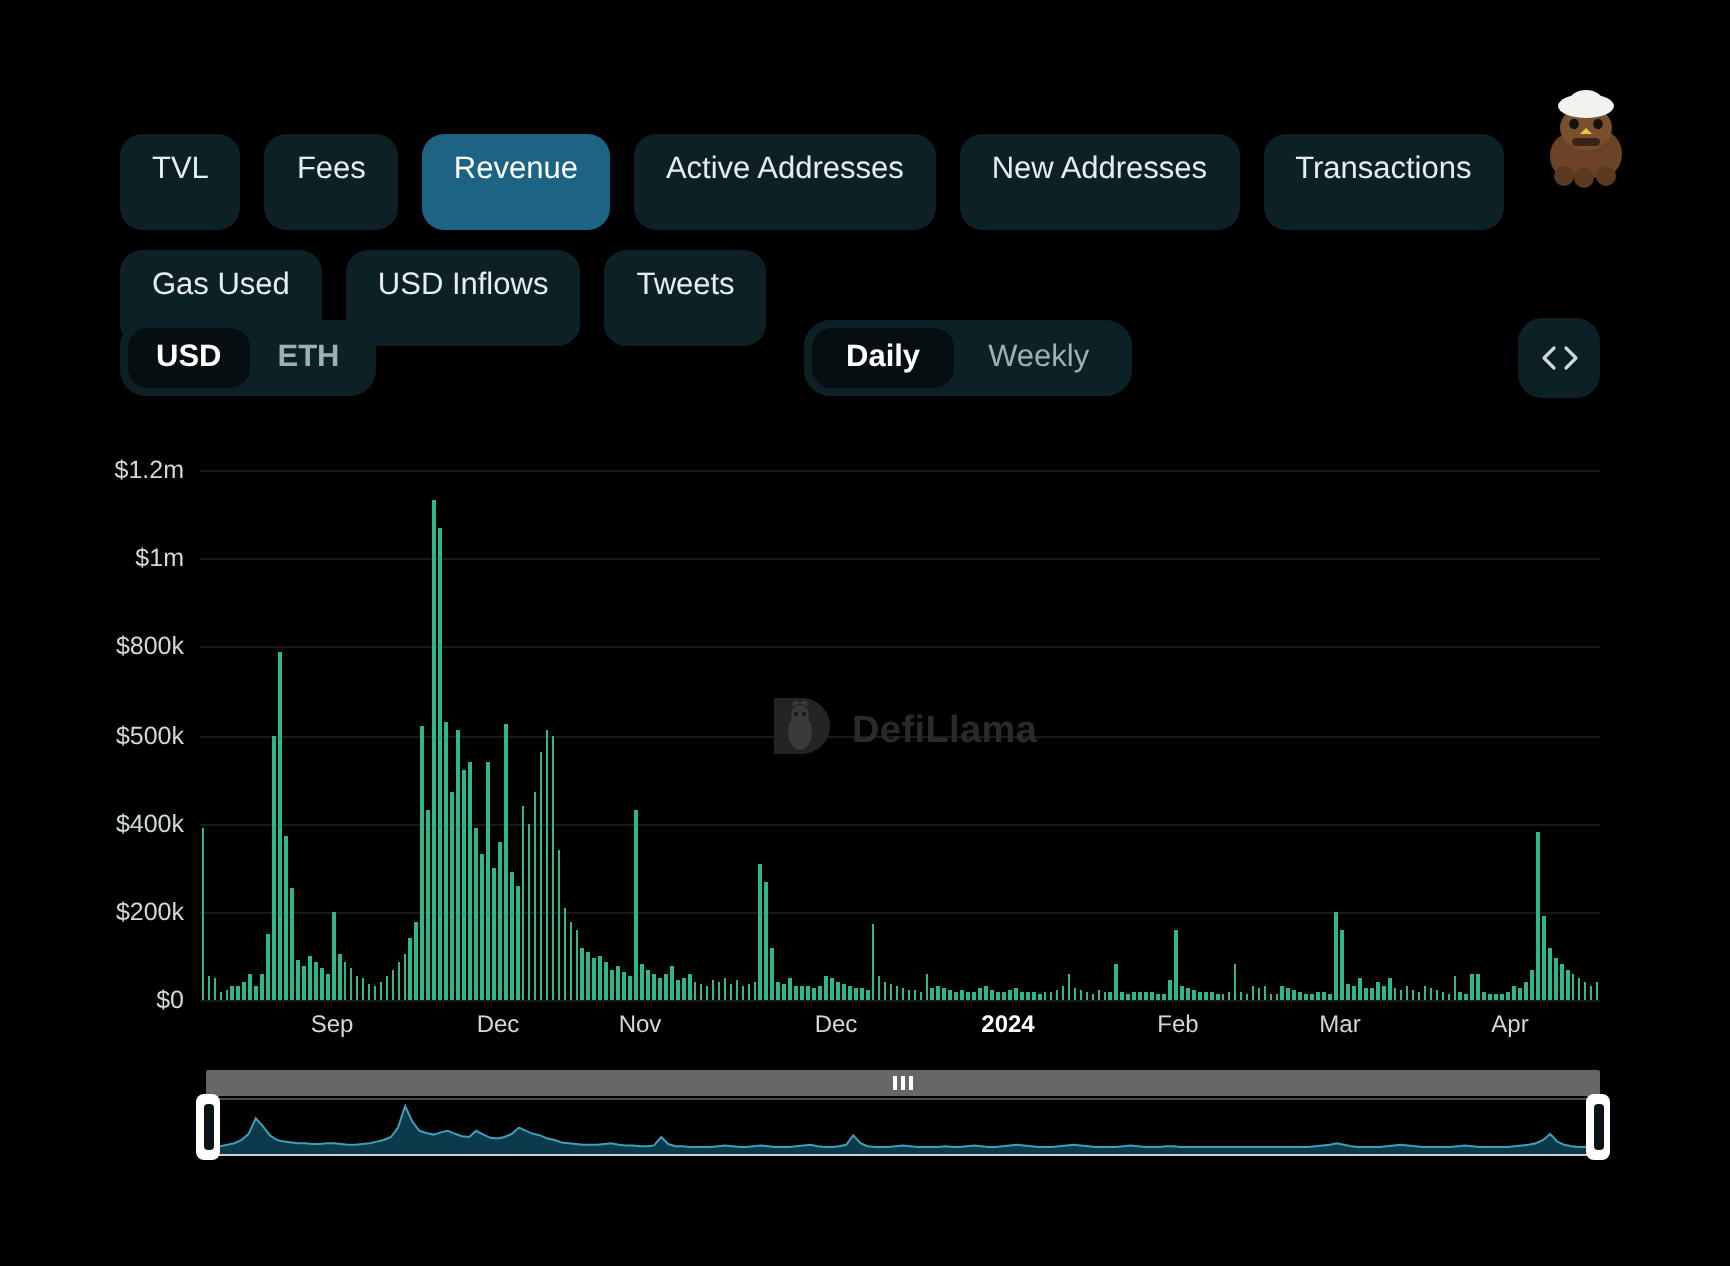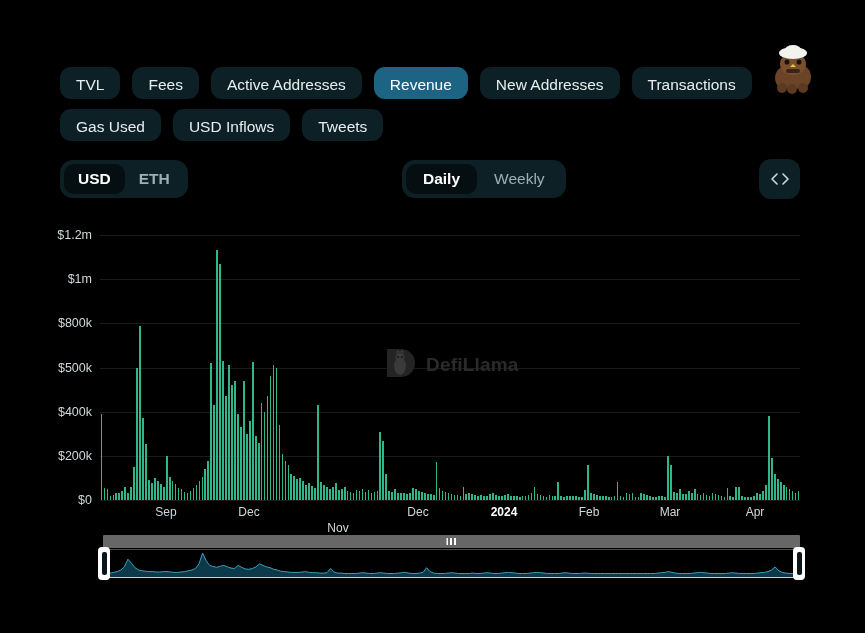--- a/index.html
+++ b/index.html
@@ -11,21 +11,21 @@
     position:relative;
   }
   .page{position:absolute;inset:0;}
 
   
   .tabs-wrap{position:absolute;left:60px;top:67px;width:760px;}
   .tabs-row{display:flex;flex-wrap:wrap;gap:10px 12px;}
   .pill{
     background:#0d2025;color:#e6eef0;
     border-radius:11px;
-    padding:0 16px;height:32px;line-height:36px;
+    padding:0 16px;height:48px;line-height:36px;
     font-size:15.5px;white-space:nowrap;
     cursor:pointer;
   }
   .pill.active{background:#1c6384;color:#ffffff;}
 
   
   .mascot{position:absolute;left:770px;top:44px;width:46px;height:52px;}
 
   
   .cur-toggle{
@@ -121,22 +121,22 @@
 </style>
 </head>
 <body>
 
 <div class="page">
 
   <div class="tabs-wrap">
     <div class="tabs-row" id="tabs-row">
         <div class="pill">TVL</div>
         <div class="pill">Fees</div>
+        <div class="pill active">Revenue</div>
         <div class="pill">Active Addresses</div>
-        <div class="pill active">Revenue</div>
         <div class="pill">New Addresses</div>
         <div class="pill">Transactions</div>
         <div class="pill">Gas Used</div>
         <div class="pill">USD Inflows</div>
         <div class="pill">Tweets</div>
       </div>
   </div>
 
   <div class="mascot">
     <svg width="46" height="52" viewBox="0 0 46 52">
@@ -431,21 +431,21 @@
           <div class="bar" style="left: 685.822px; width: 1.66102px; height: 13.25px; background: rgb(47, 182, 139);"></div>
           <div class="bar" style="left: 688.788px; width: 1.66102px; height: 10.6px; background: rgb(47, 182, 139);"></div>
           <div class="bar" style="left: 691.754px; width: 1.66102px; height: 8.83333px; background: rgb(47, 182, 139);"></div>
           <div class="bar" style="left: 694.72px; width: 1.66102px; height: 7.50833px; background: rgb(47, 182, 139);"></div>
           <div class="bar" style="left: 697.686px; width: 1.66102px; height: 8.83333px; background: rgb(47, 182, 139);"></div>
         </div>
     </div>
     <div class="xlabels" id="xlabels">
         <div class="xlab" style="left: 66px;">Sep</div>
         <div class="xlab" style="left: 149px;">Dec</div>
-        <div class="xlab" style="left: 238px; margin-top: 16px;">Nov</div>
+        <div class="xlab" style="left: 220px;">Nov</div>
         <div class="xlab" style="left: 318px;">Dec</div>
         <div class="xlab year" style="left: 404px;">2024</div>
         <div class="xlab" style="left: 489px;">Feb</div>
         <div class="xlab" style="left: 570px;">Mar</div>
         <div class="xlab" style="left: 655px;">Apr</div>
       </div>
   </div>
 
   <div class="watermark">
     <span>

